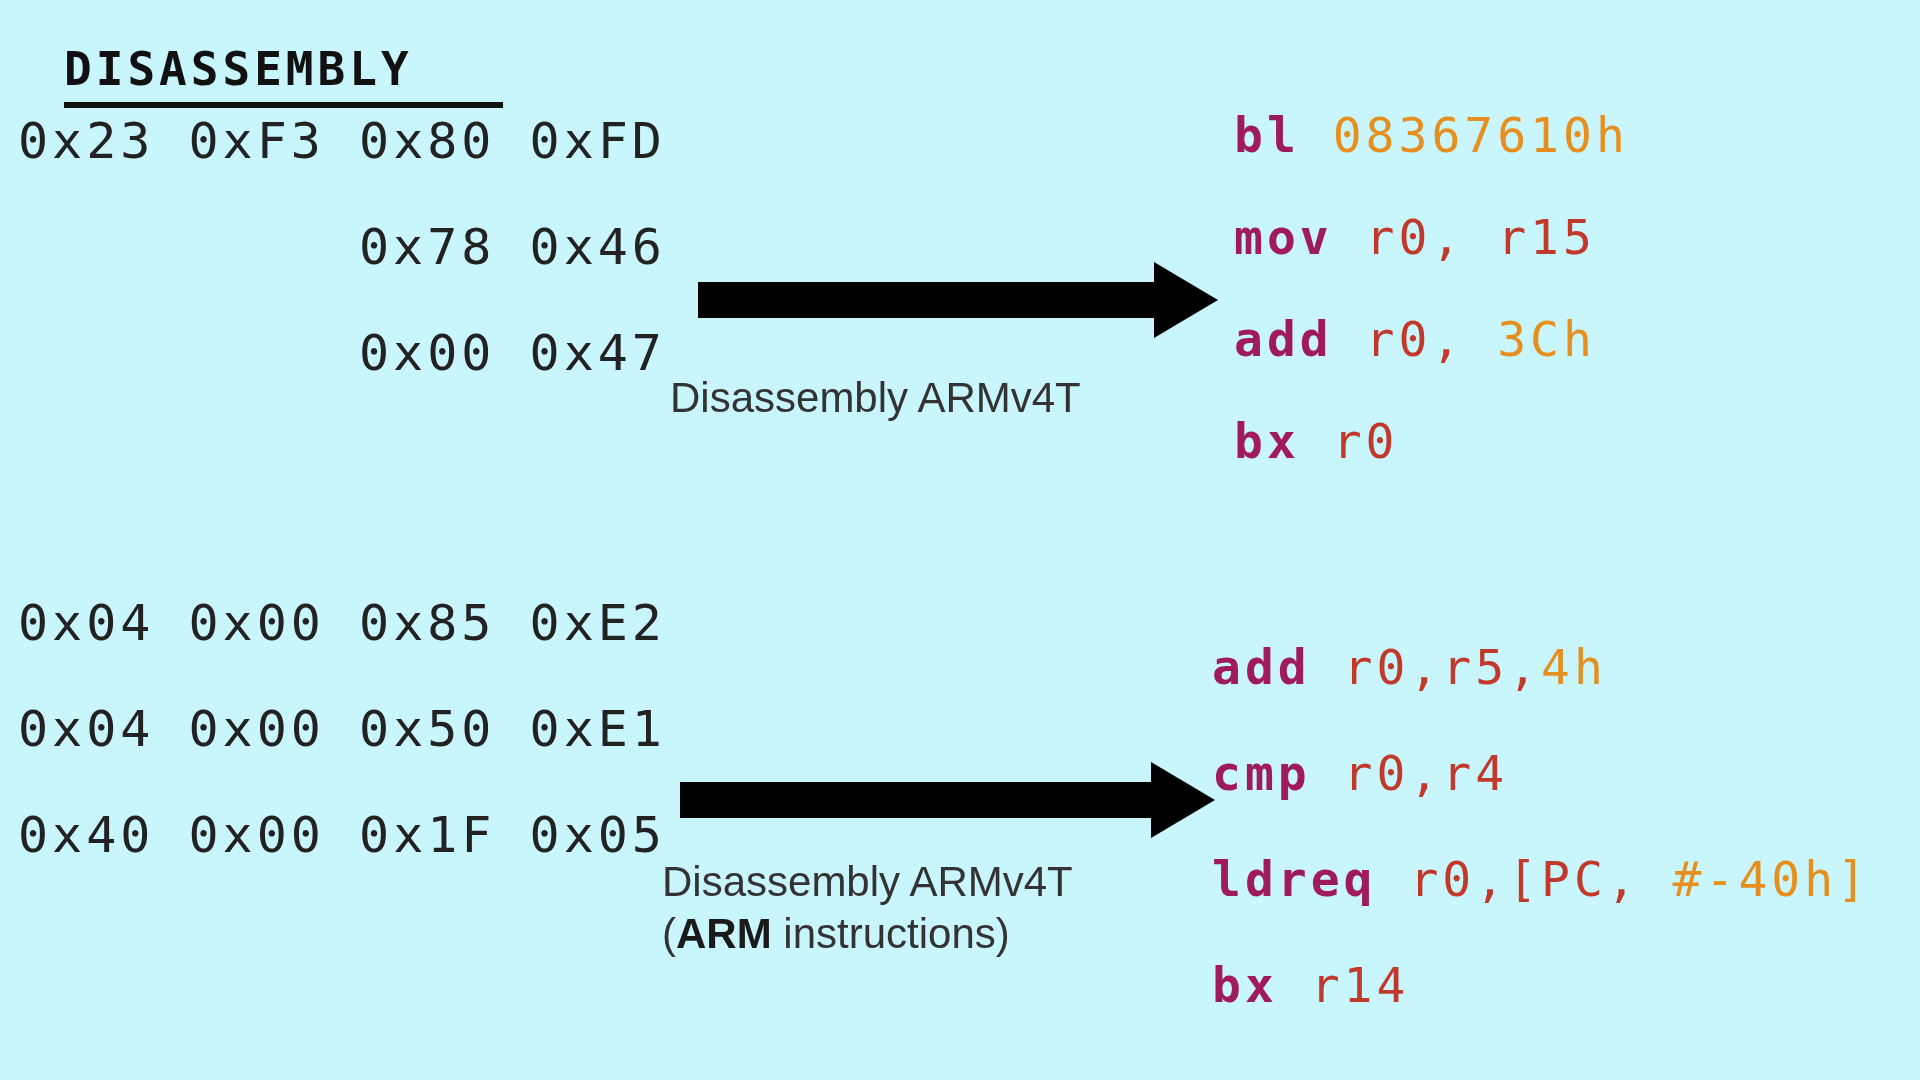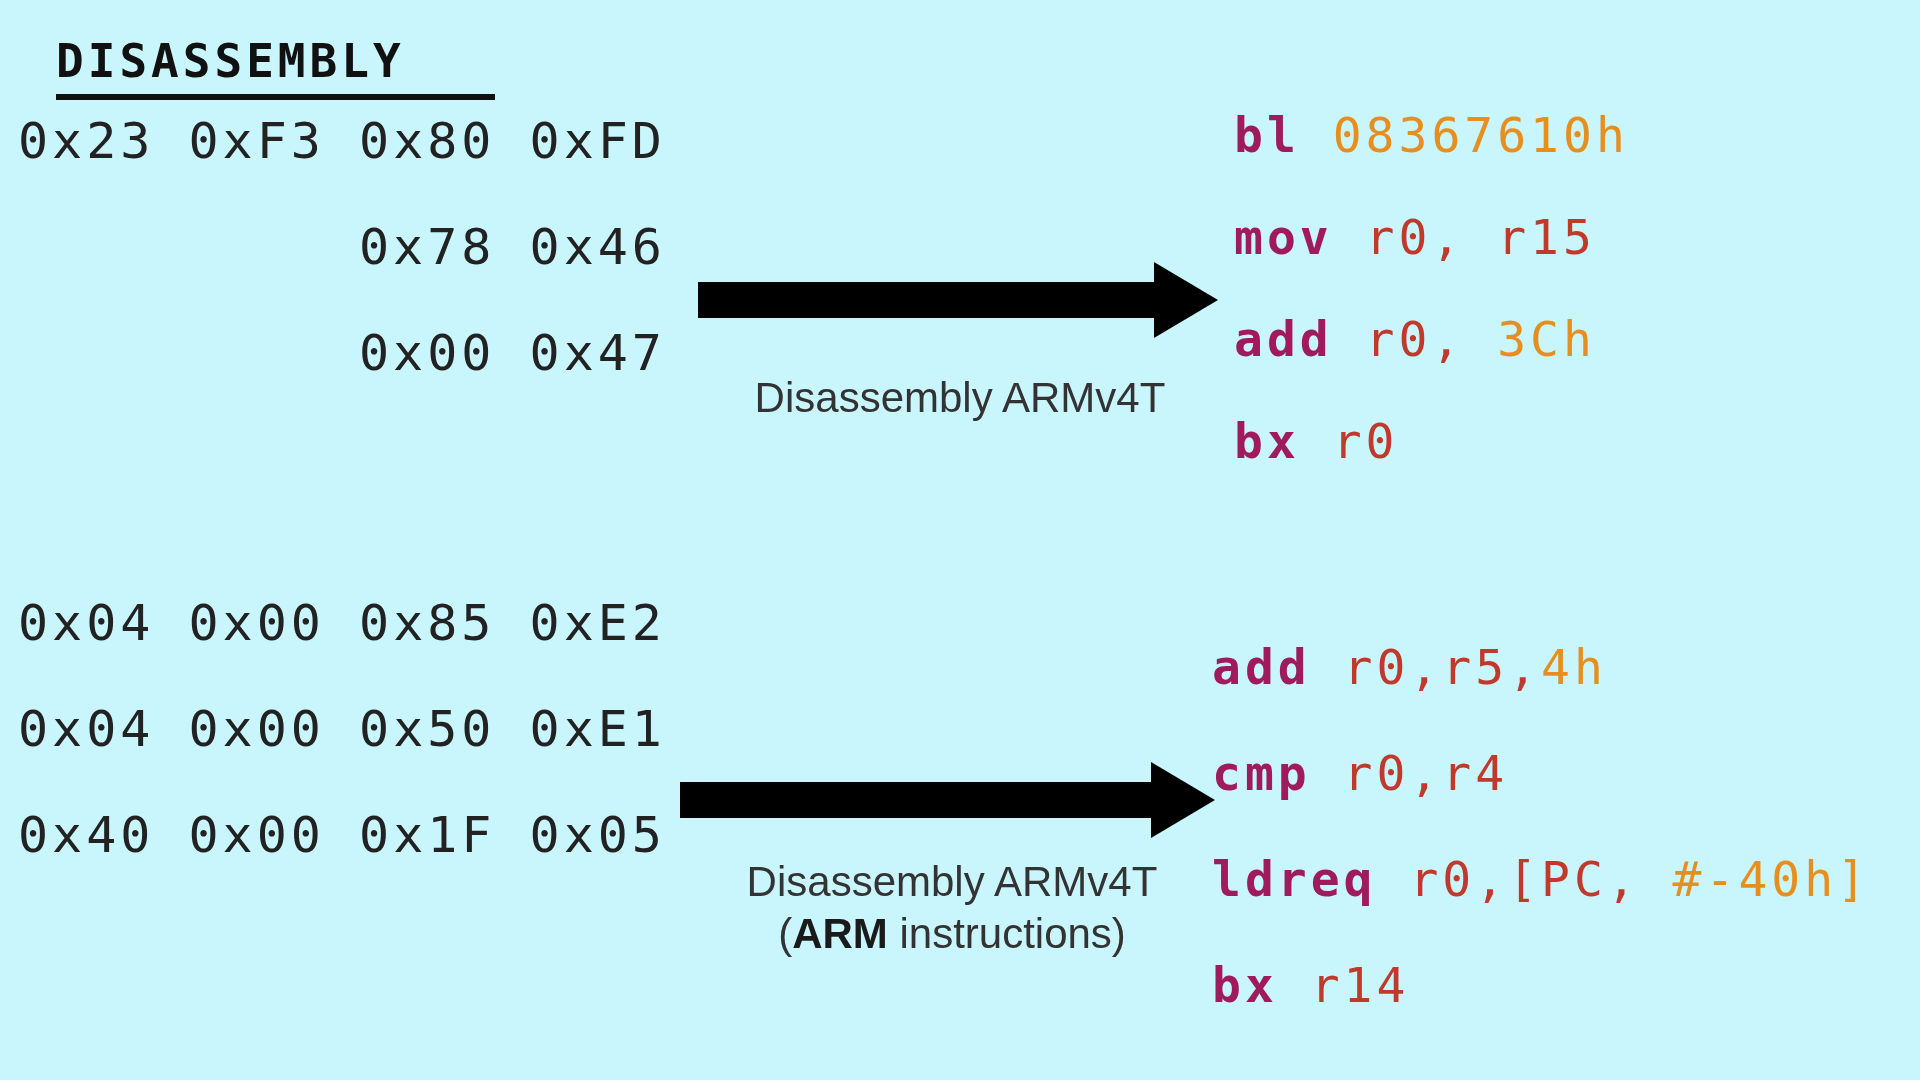--- a/index.html
+++ b/index.html
@@ -15,21 +15,21 @@
     position: relative;
   }
   .canvas {
     position: absolute;
     inset: 0;
   }
   .title {
     position: absolute;
     left: 52px;
     top: 30px;
-    margin: 4px;
+    margin: 12px;
     font-family: "DejaVu Sans Mono", monospace;
     font-weight: bold;
     font-size: 46px;
     letter-spacing: 4px;
     color: #111;
     border-bottom: 6px solid #111;
     padding: 0 90px 6px 0;
     text-transform: uppercase;
   }
   .bytes-col {
@@ -79,21 +79,21 @@
     width: 0;
     height: 0;
     border-top: 38px solid transparent;
     border-bottom: 38px solid transparent;
     border-left: 64px solid var(--arrow, #000);
   }
 
   .arrow-label {
     position: absolute;
     width: 580px;
-    text-align: center;
+    text-align: left;
     font-family: "Liberation Sans", sans-serif;
     font-size: 42px;
     line-height: 52px;
     color: var(--label_text, #333);
   }
   #label-thumb { left: 670px; top: 372px; }
   #label-arm   { left: 662px; top: 856px; }
   .arrow-label b { font-weight: bold; color: #1a1a1a; }
 </style>
 </head>

